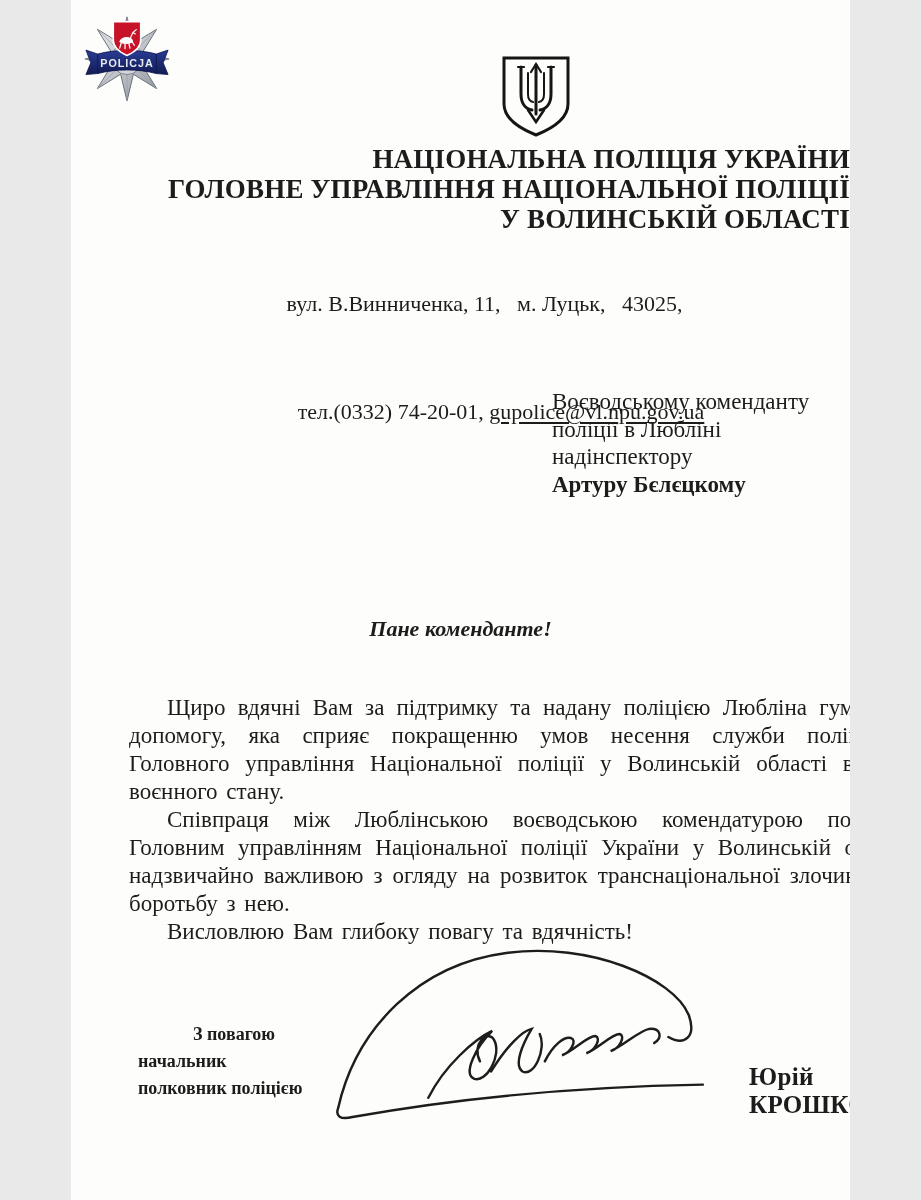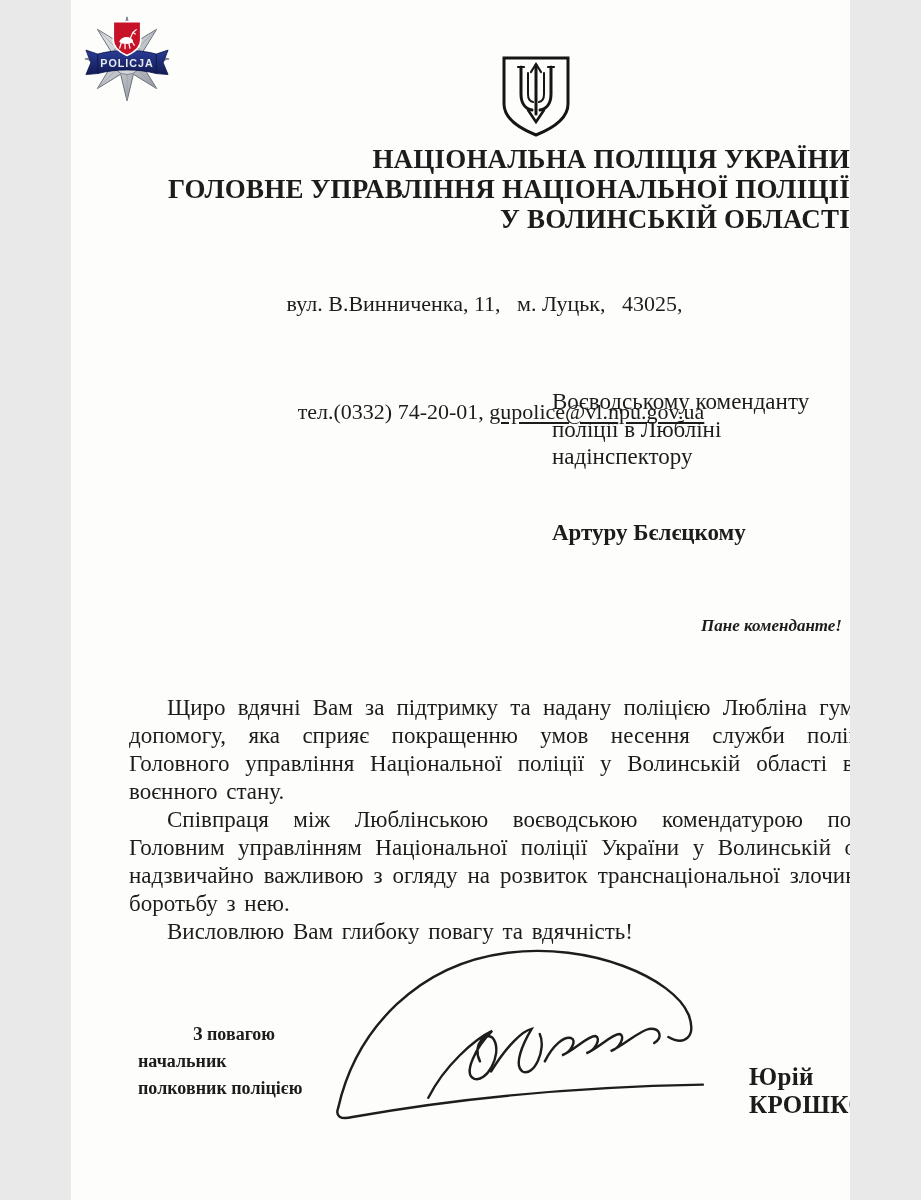--- a/index.html
+++ b/index.html
@@ -52,29 +52,29 @@
     text-decoration:underline;
     text-underline-offset:3px;
   }
 
   
   .recipient{
     left:481px;top:388px;
     font-size:23px;
     line-height:27.5px;
   }
-  .recipient .bold{font-weight:bold;margin-top:48px;}
+  .recipient .bold{font-weight:bold;}
 
   
   .salutation{
-    left:0;right:8px;top:616px;
-    text-align:right;
+    left:0;right:0;top:616px;
+    text-align:center;
     font-weight:bold;
     font-style:italic;
-    font-size:17px;
+    font-size:22px;
   }
 
   
   .letter-body{
     left:58px;top:666px;width:810px;
     font-size:23px;
     line-height:28px;
     text-align:justify;
     word-spacing:3px;
     margin-top:28px;

